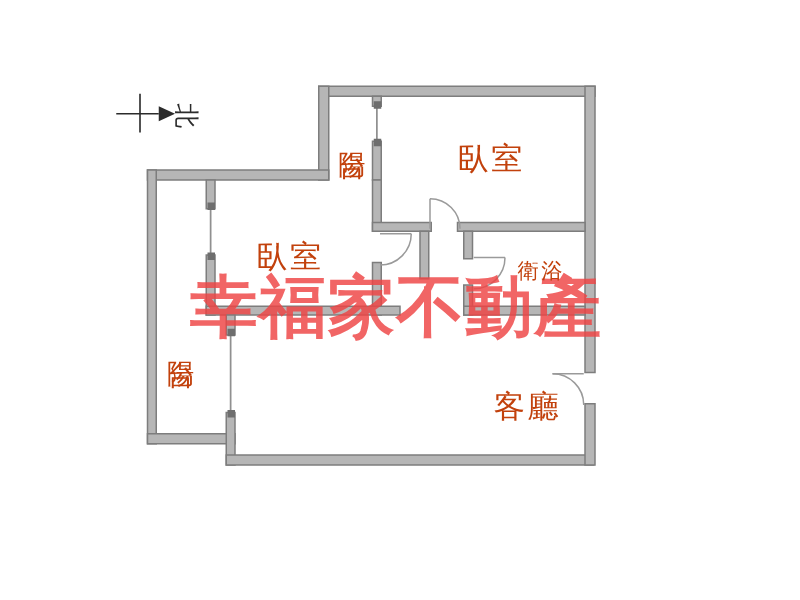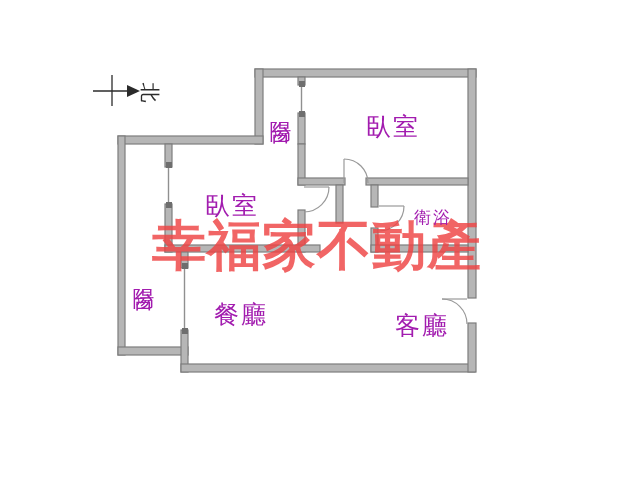--- a/index.html
+++ b/index.html
@@ -4,21 +4,21 @@
 <style>
   html,body{margin:0;padding:0;}
   body{
     width:640px;height:480px;background:#ffffff;overflow:hidden;
     font-family:"DejaVu Sans","Liberation Sans",sans-serif;
     position:relative;
   }
   .plan{position:absolute;left:0;top:0;width:640px;height:480px;}
   svg{position:absolute;left:0;top:0;}
   .room-label{
-    position:absolute;color:#a21caf;font-size:25px;letter-spacing:2px;
+    position:absolute;color:#c2410c;font-size:25px;letter-spacing:2px;
     transform:translate(-50%,-50%);white-space:nowrap;z-index:6;
     line-height:1.05;
   }
   .room-label.vertical{
     writing-mode:vertical-rl;text-orientation:upright;
     letter-spacing:0;font-size:22px;
   }
   .watermark{
     position:absolute;left:152px;top:210px;width:352px;
     font-size:54px;font-weight:bold;color:#ef4444;opacity:0.82;
@@ -114,16 +114,15 @@
   <span class="room-label vertical" style="left:281px;top:104px;">陽台</span>
 
   <span class="room-label" style="left:393px;top:127px;">臥室</span>
 
   <span class="room-label" style="left:232px;top:206px;">臥室</span>
 
   <span class="room-label vertical" style="left:144px;top:271px;">陽台</span>
 
   <span class="room-label" style="left:433px;top:218px;font-size:17px;">衛浴</span>
 
-  <span class="room-label" style="left:241px;top:315px;">餐廳</span>
 
   <span class="room-label" style="left:422px;top:326px;">客廳</span>
 </div>
 
 </body></html>

